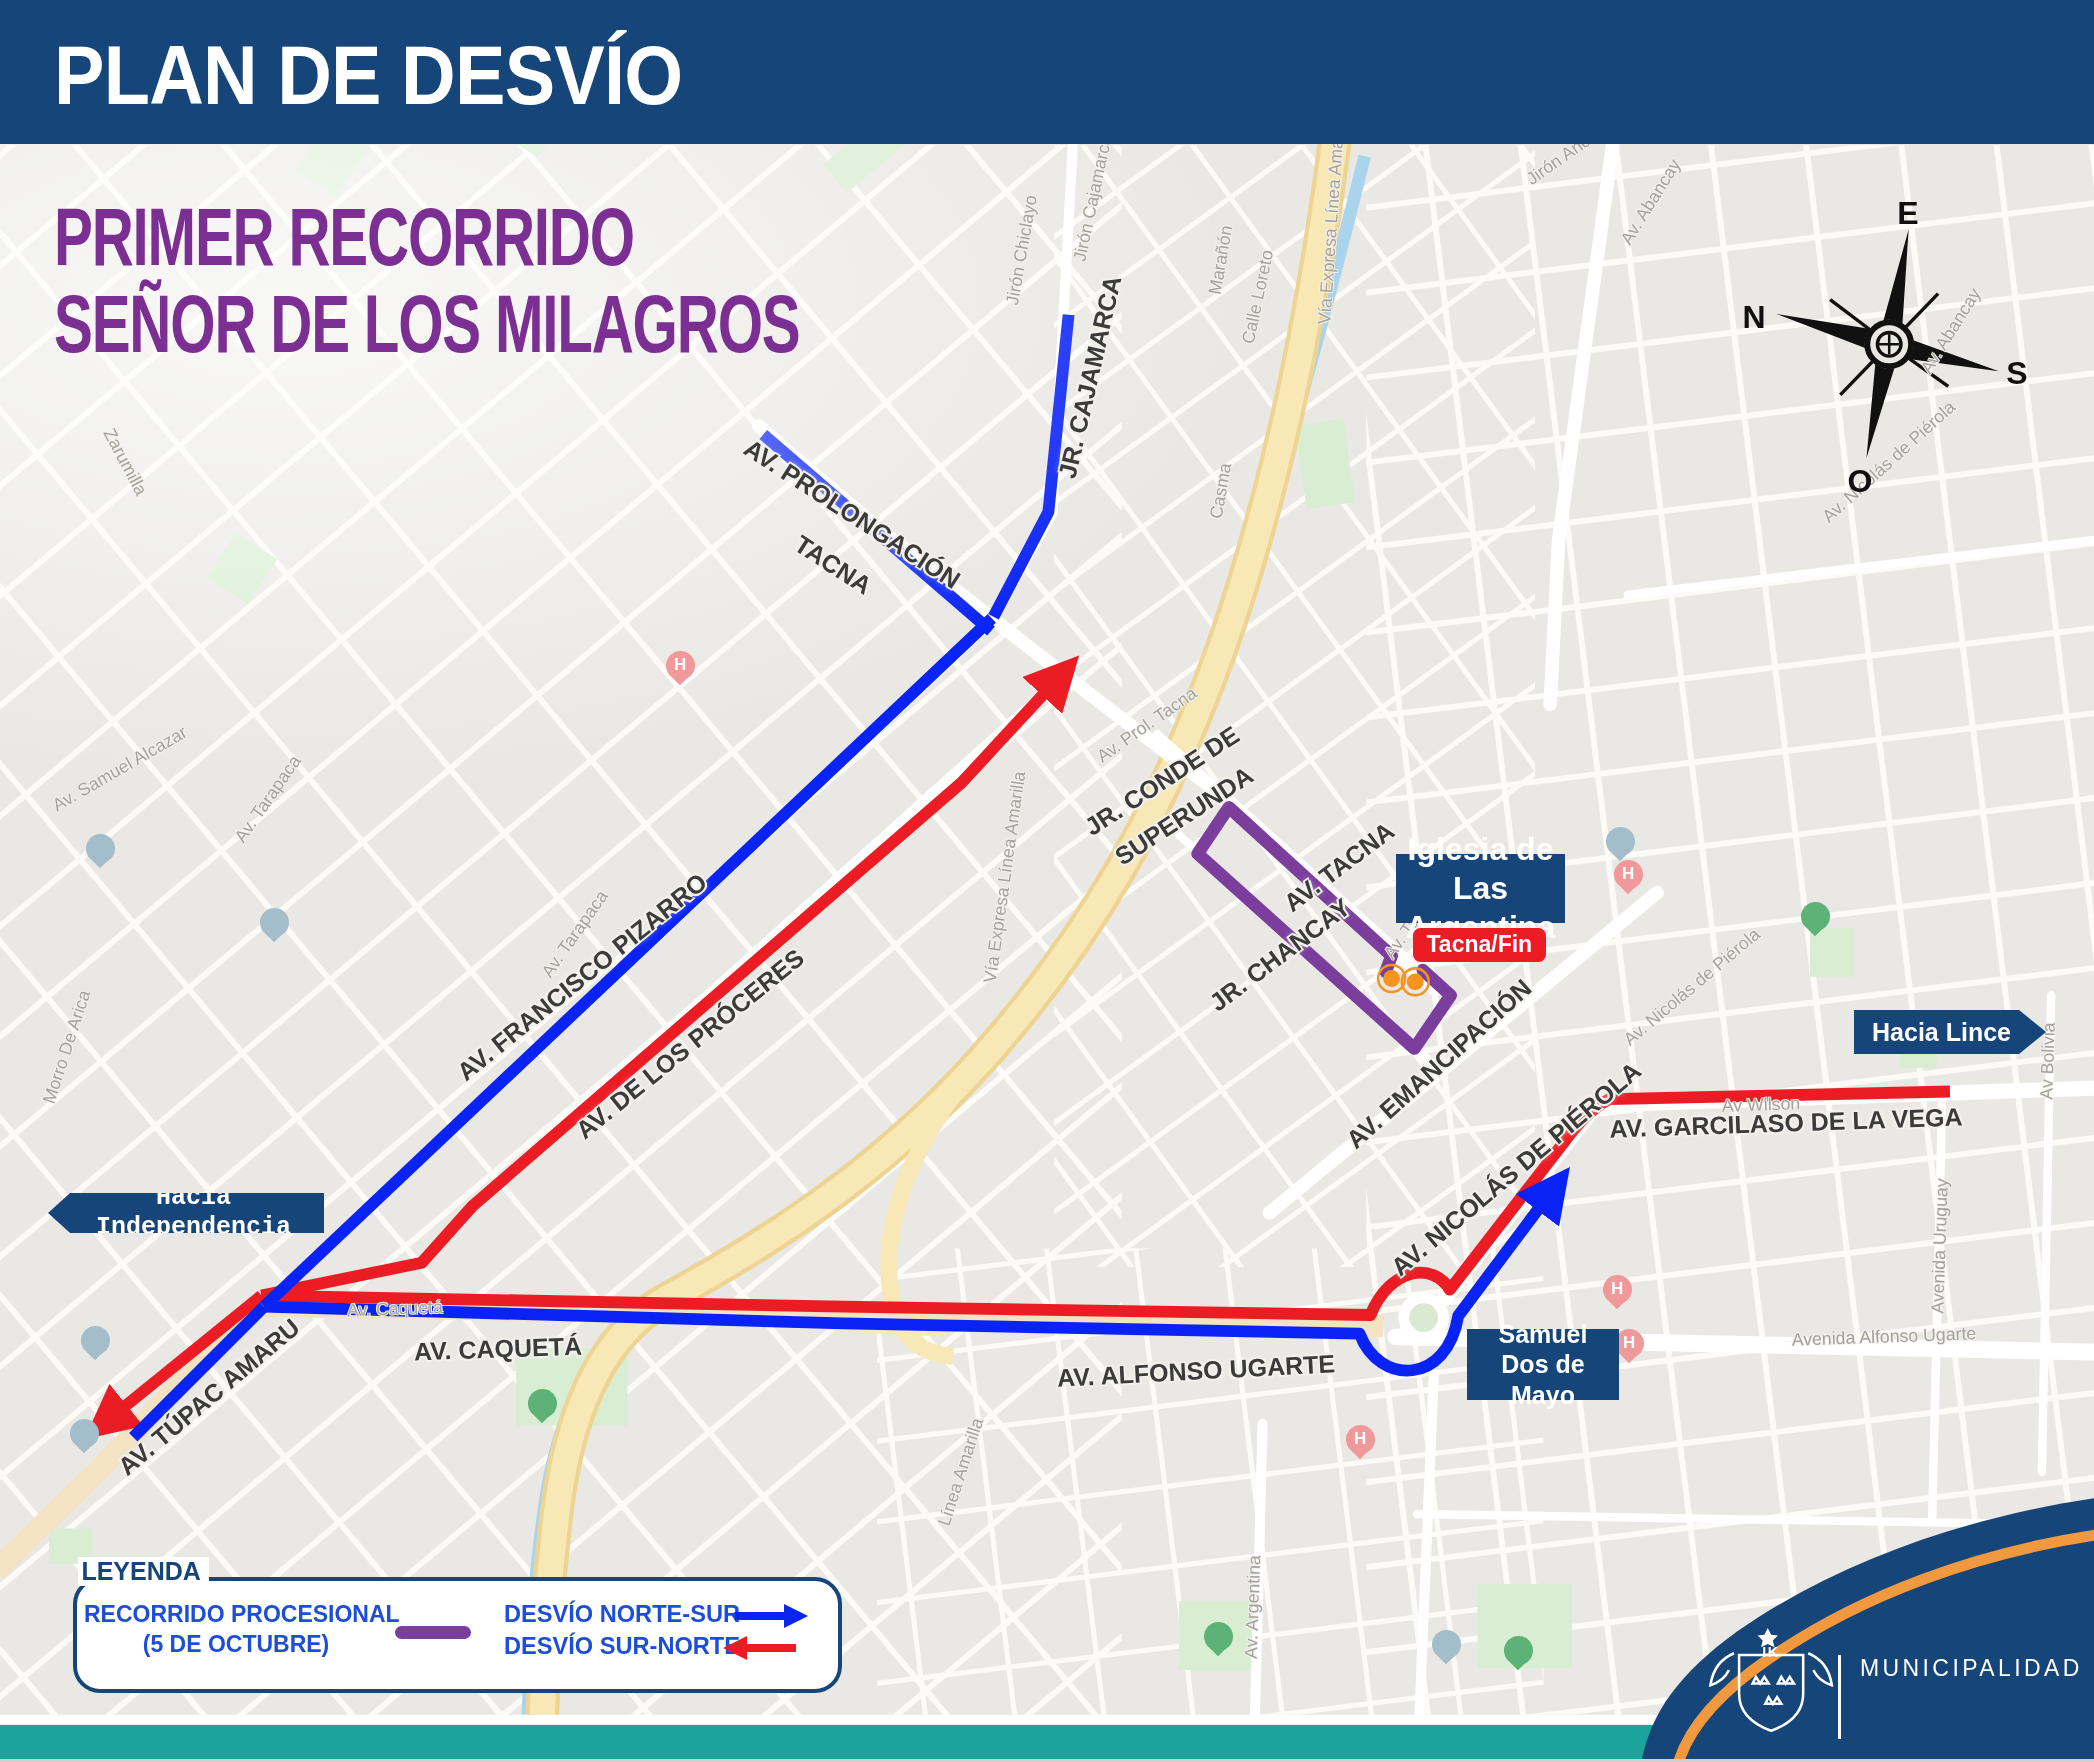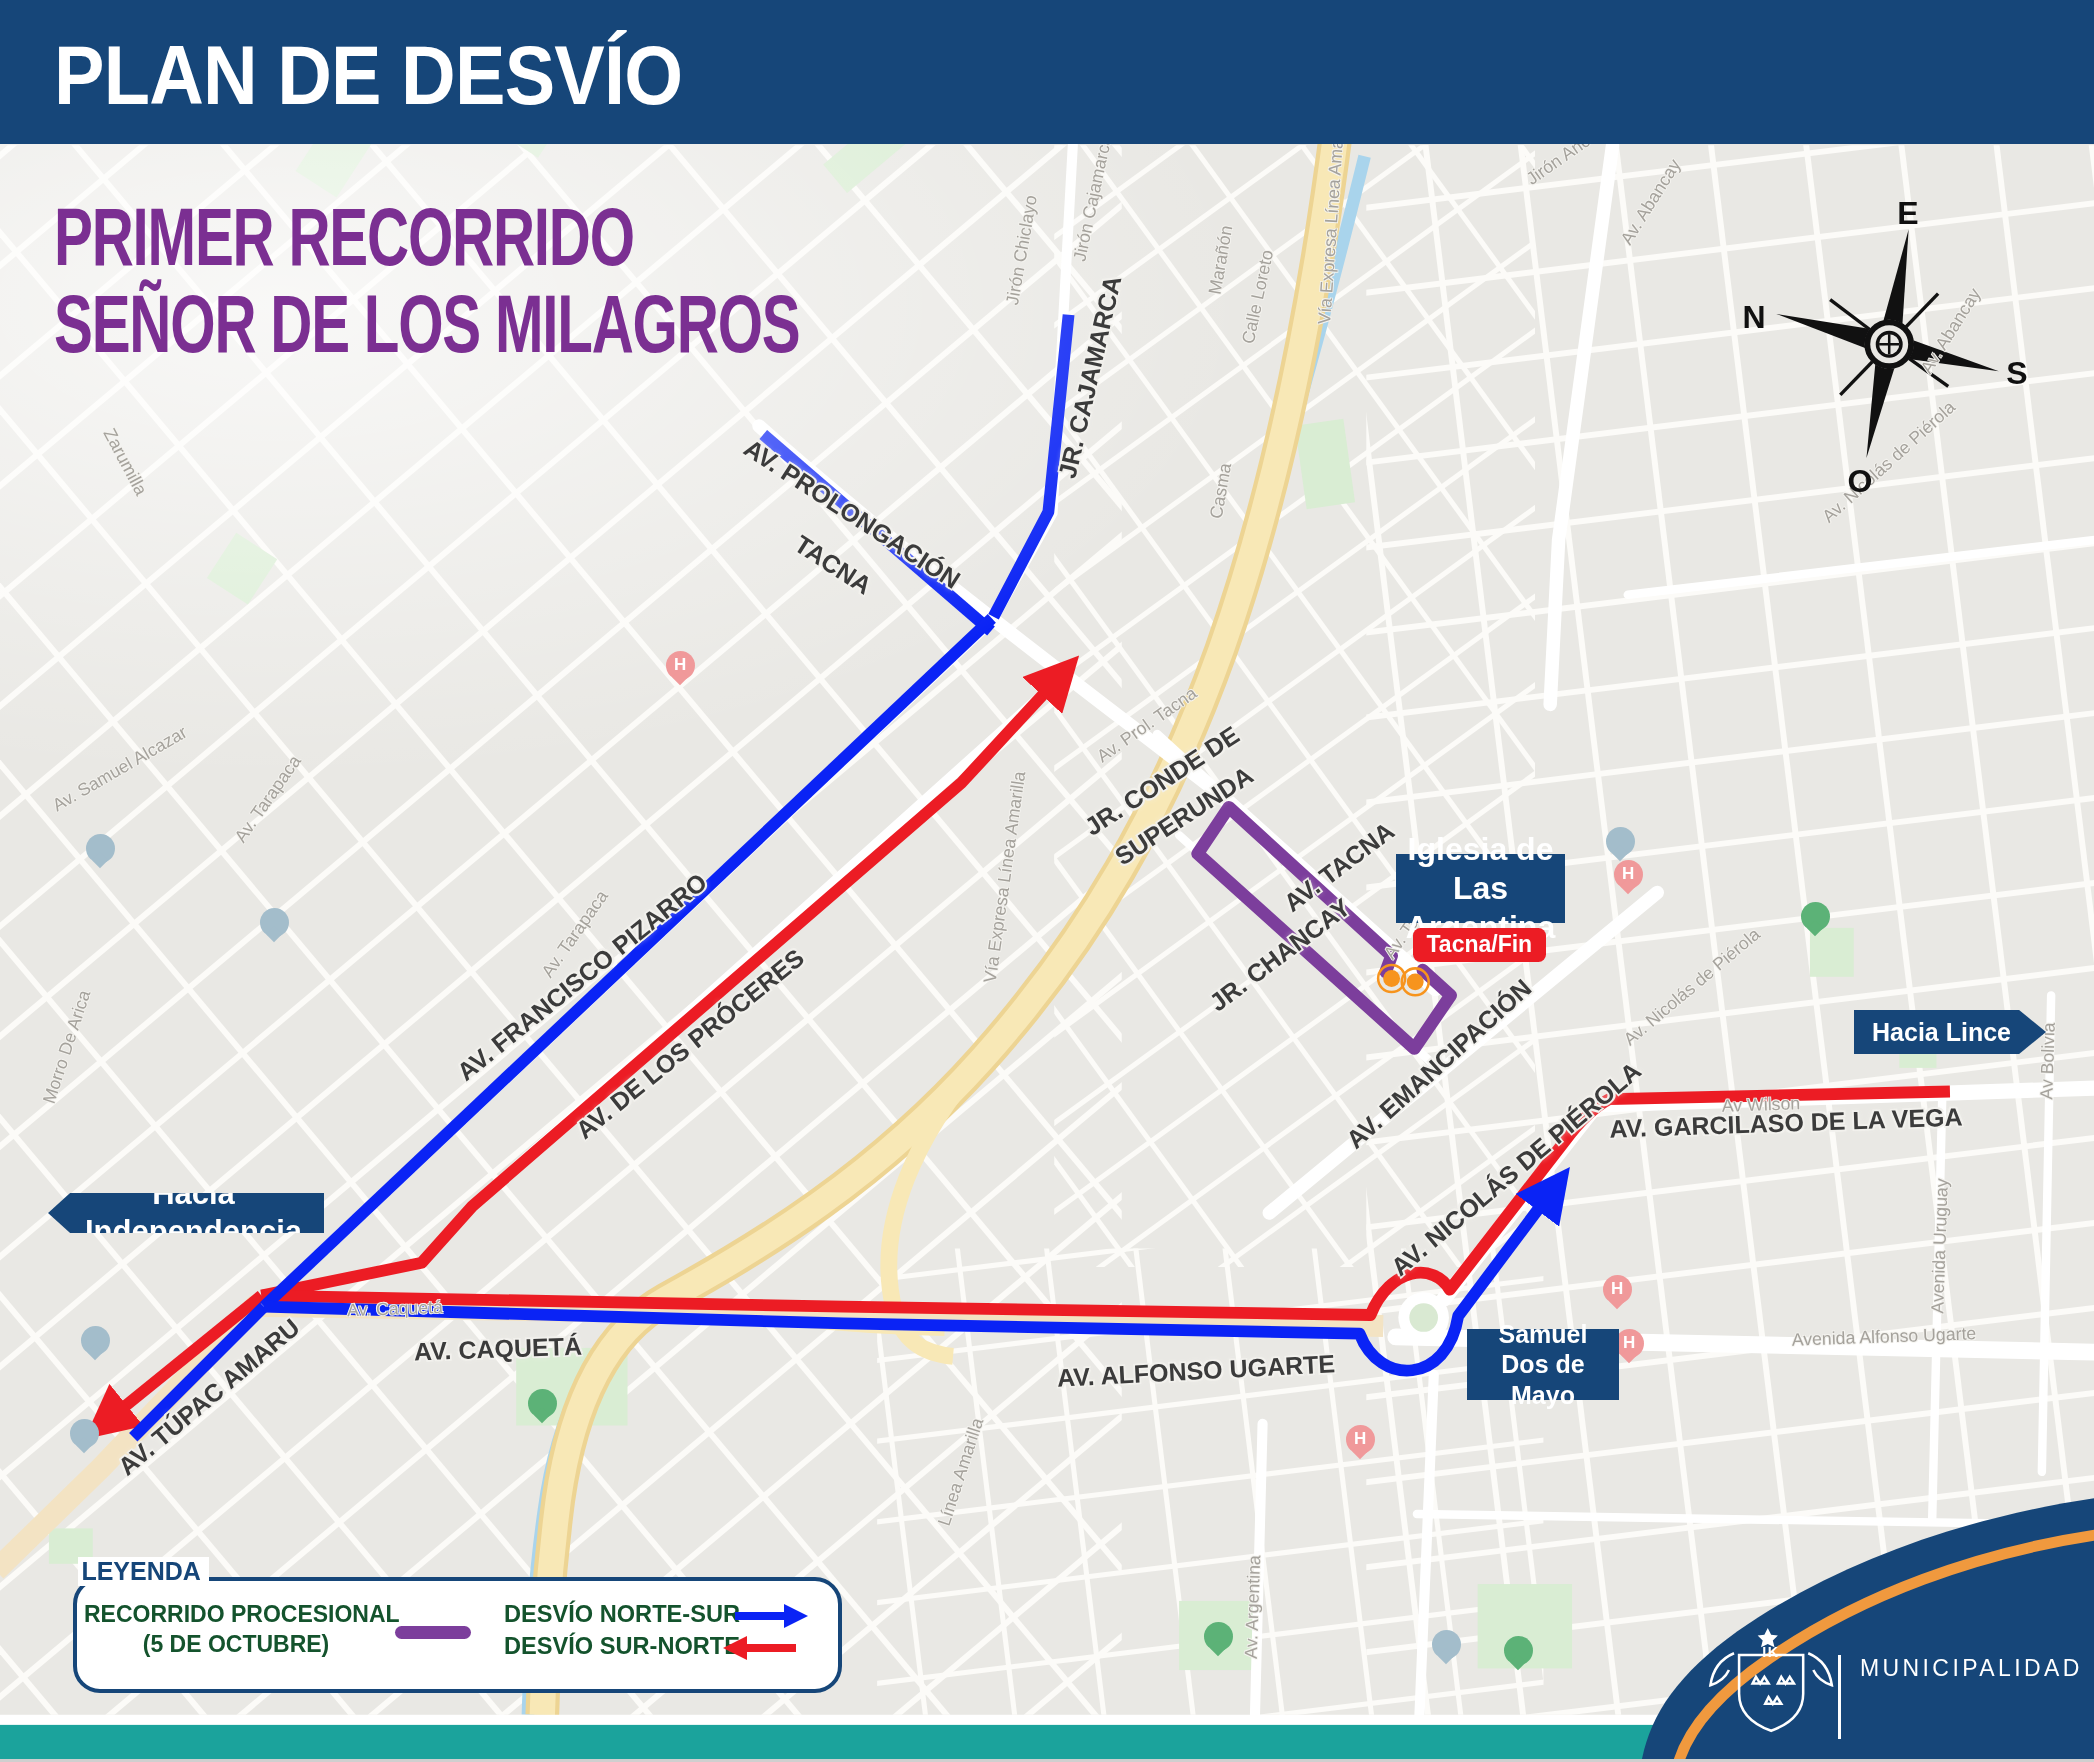--- a/index.html
+++ b/index.html
@@ -28,22 +28,22 @@
     transform:translate(-50%,-50%) rotate(var(--r,0deg));
     text-shadow:-1.7px -1.7px 0 #F2F1ED,1.7px -1.7px 0 #F2F1ED,-1.7px 1.7px 0 #F2F1ED,1.7px 1.7px 0 #F2F1ED,0 0 5.9px #F2F1ED;}
 
   
   .badge{position:absolute;z-index:5;background:var(--navy,#164679);color:#fff;font-weight:bold;
     text-align:center;display:flex;flex-direction:column;justify-content:center;line-height:1.22;}
   .bg-iglesia{left:1396px;top:854px;width:169px;height:69px;font-size:32px;}
   .bg-plaza{left:1467px;top:1329px;width:152px;height:71px;font-size:25px;}
   .bg-lince{left:1854px;top:1010px;width:175px;height:44px;font-size:25px;
     clip-path:polygon(0 0,86% 0,100% 50%,86% 100%,0 100%);padding-right:17px;}
-  .bg-indep{left:48px;top:1193px;width:261px;height:40px;font-size:31px;
-    clip-path:polygon(0 50%,8% 0,100% 0,100% 100%,8% 100%);padding-left:15px;}
+  .bg-indep{left:48px;top:1193px;width:261px;height:40px;font-size:25px;
+    clip-path:polygon(0 50%,8% 0,100% 0,100% 100%,8% 100%);padding-left:15px;font-family:Liberation Mono, monospace;}
   .pill-inicio{position:absolute;z-index:5;left:1413px;top:928px;background:var(--route-red,#EC1C24);
     color:#fff;font-weight:bold;font-size:23px;padding:3.4px 13.5px;border-radius:7.6px;white-space:nowrap;}
 
   
   .pin{position:absolute;z-index:3;width:29px;height:29px;margin:-14.3px 0 0 -14.3px;border-radius:50%;
     display:flex;align-items:center;justify-content:center;color:#fff;font-weight:bold;font-size:17px;}
   .pin::after{content:'';position:absolute;left:50%;top:21px;width:11px;height:11px;background:inherit;
     transform:translateX(-50%) rotate(45deg);z-index:-1;}
   .ph{background:#F0999A;}
   .pb{background:#A3BDCB;}
@@ -52,21 +52,21 @@
   
   .cp{position:absolute;z-index:4;font-size:32px;font-weight:bold;color:#101010;
     transform:translate(-50%,-50%);}
 
   
   .leg-box{position:absolute;z-index:5;left:73px;top:1577px;width:761px;height:108px;background:#fff;
     border:4.2px solid var(--navy,#164679);border-radius:27px;}
   .leg-title{position:absolute;z-index:6;left:78px;top:1557px;font-size:25px;font-weight:bold;
     color:var(--navy,#164679);background:#fff;padding:0 8.4px 0 3.4px;
     text-shadow:0 0 5px #fff;}
-  .leg-txt{position:absolute;z-index:6;font-weight:bold;color:#14532d;white-space:nowrap;}
+  .leg-txt{position:absolute;z-index:6;font-weight:bold;color:#1d4ed8;white-space:nowrap;}
   .lt-c{width:304px;text-align:center;font-size:23px;}
   .lt-r{font-size:23.6px;}
   .leg-sample{position:absolute;z-index:6;left:395px;top:1626px;width:76px;height:12.6px;border-radius:6.7px;
     background:var(--route-purple,#7C3E9C);}
   .arr{position:absolute;z-index:6;width:61px;height:8.4px;}
   .arr.ab{background:var(--route-blue,#0A23F5);}
   .arr.ar{background:var(--route-red,#EC1C24);}
   .arr.ab::after{content:'';position:absolute;right:-23.6px;top:-8.4px;border:12.6px solid transparent;
     border-left:24.5px solid var(--route-blue,#0A23F5);}
   .arr.ar::before{content:'';position:absolute;left:-23.6px;top:-8.4px;border:12.6px solid transparent;

